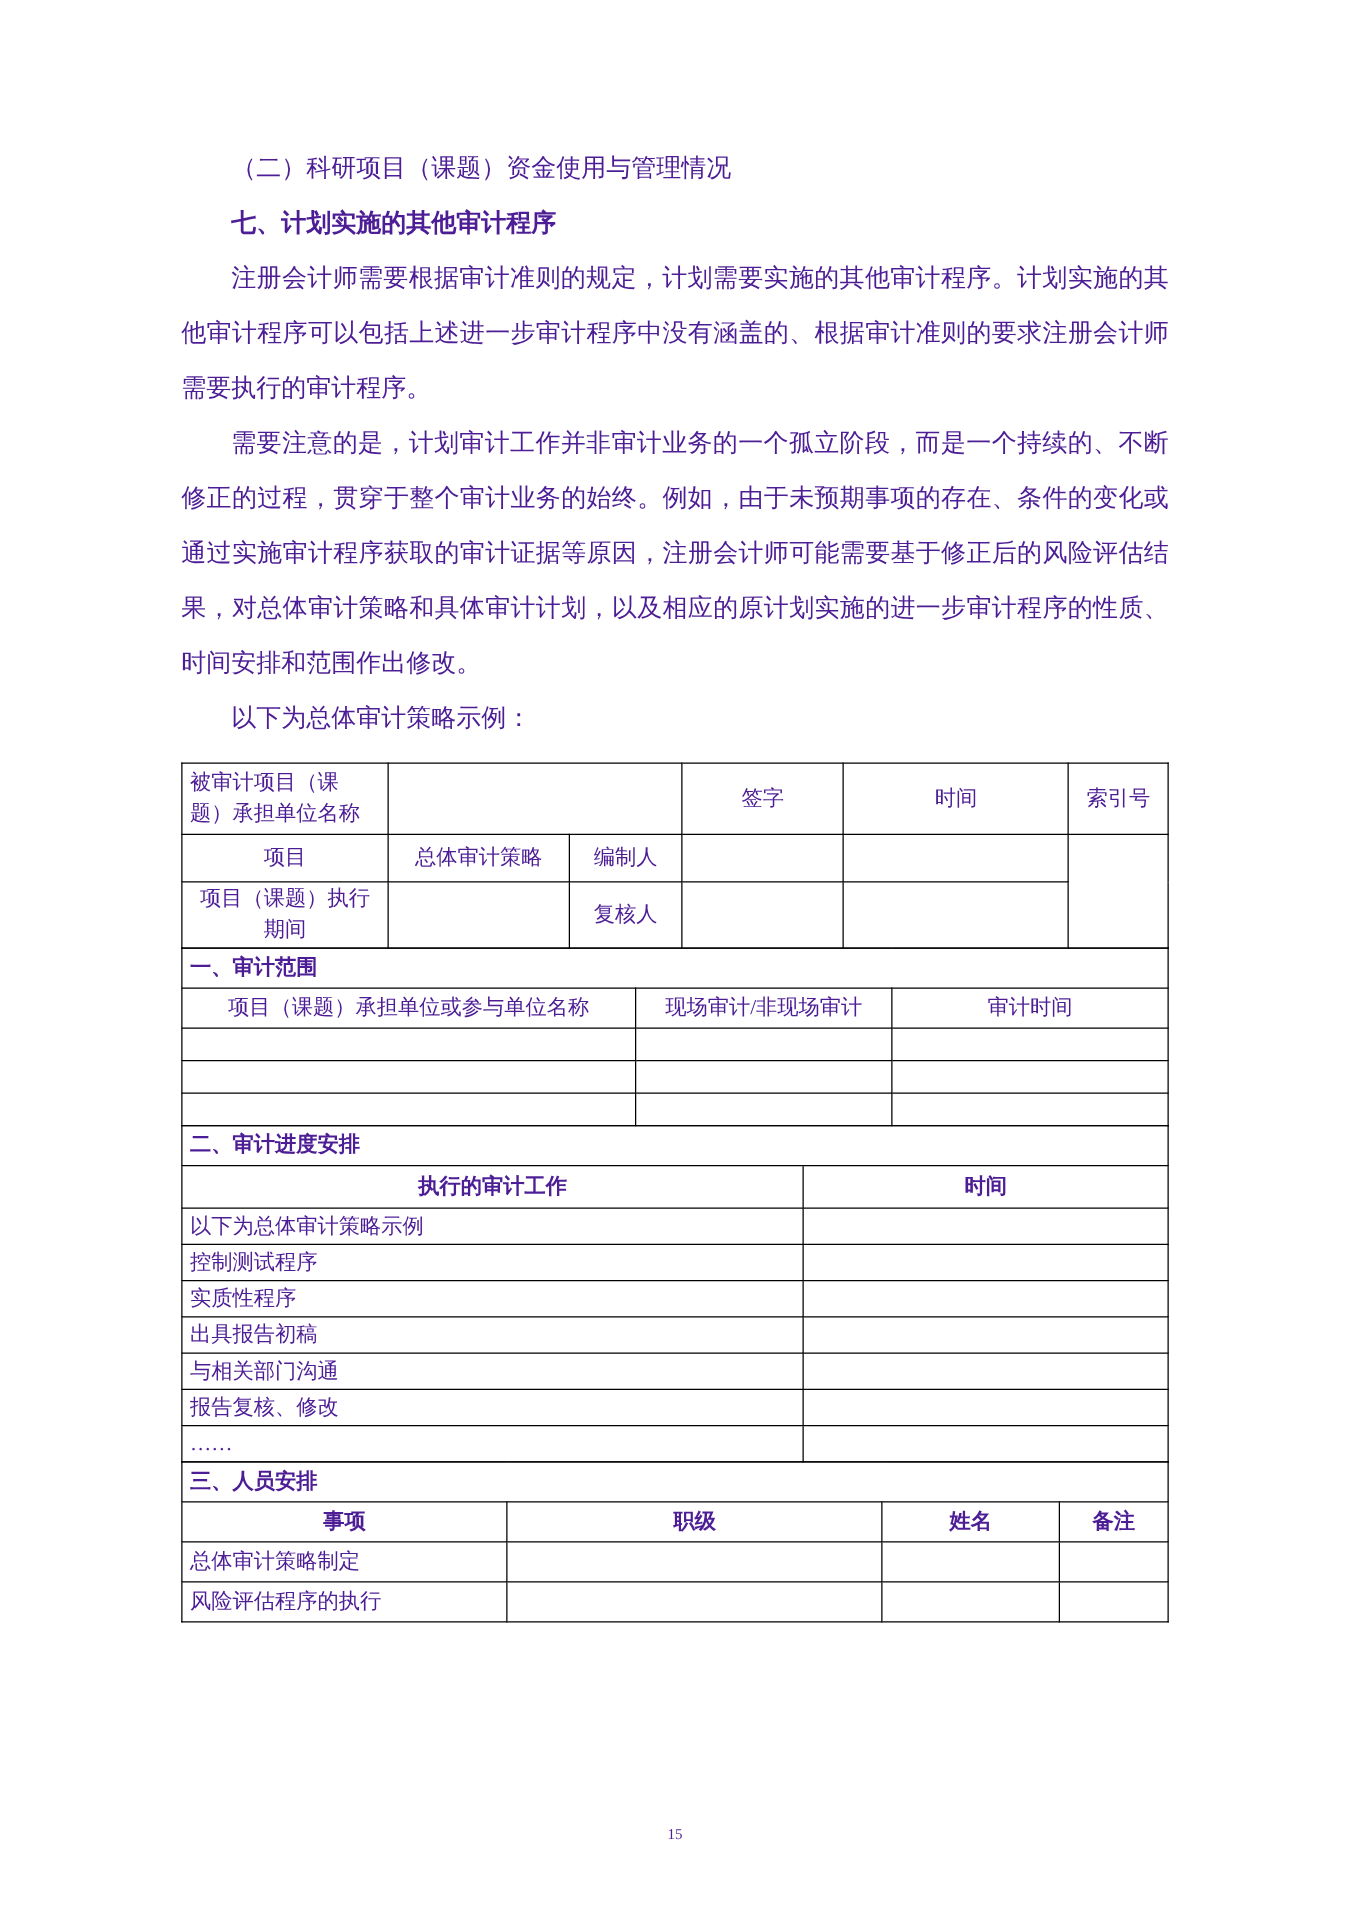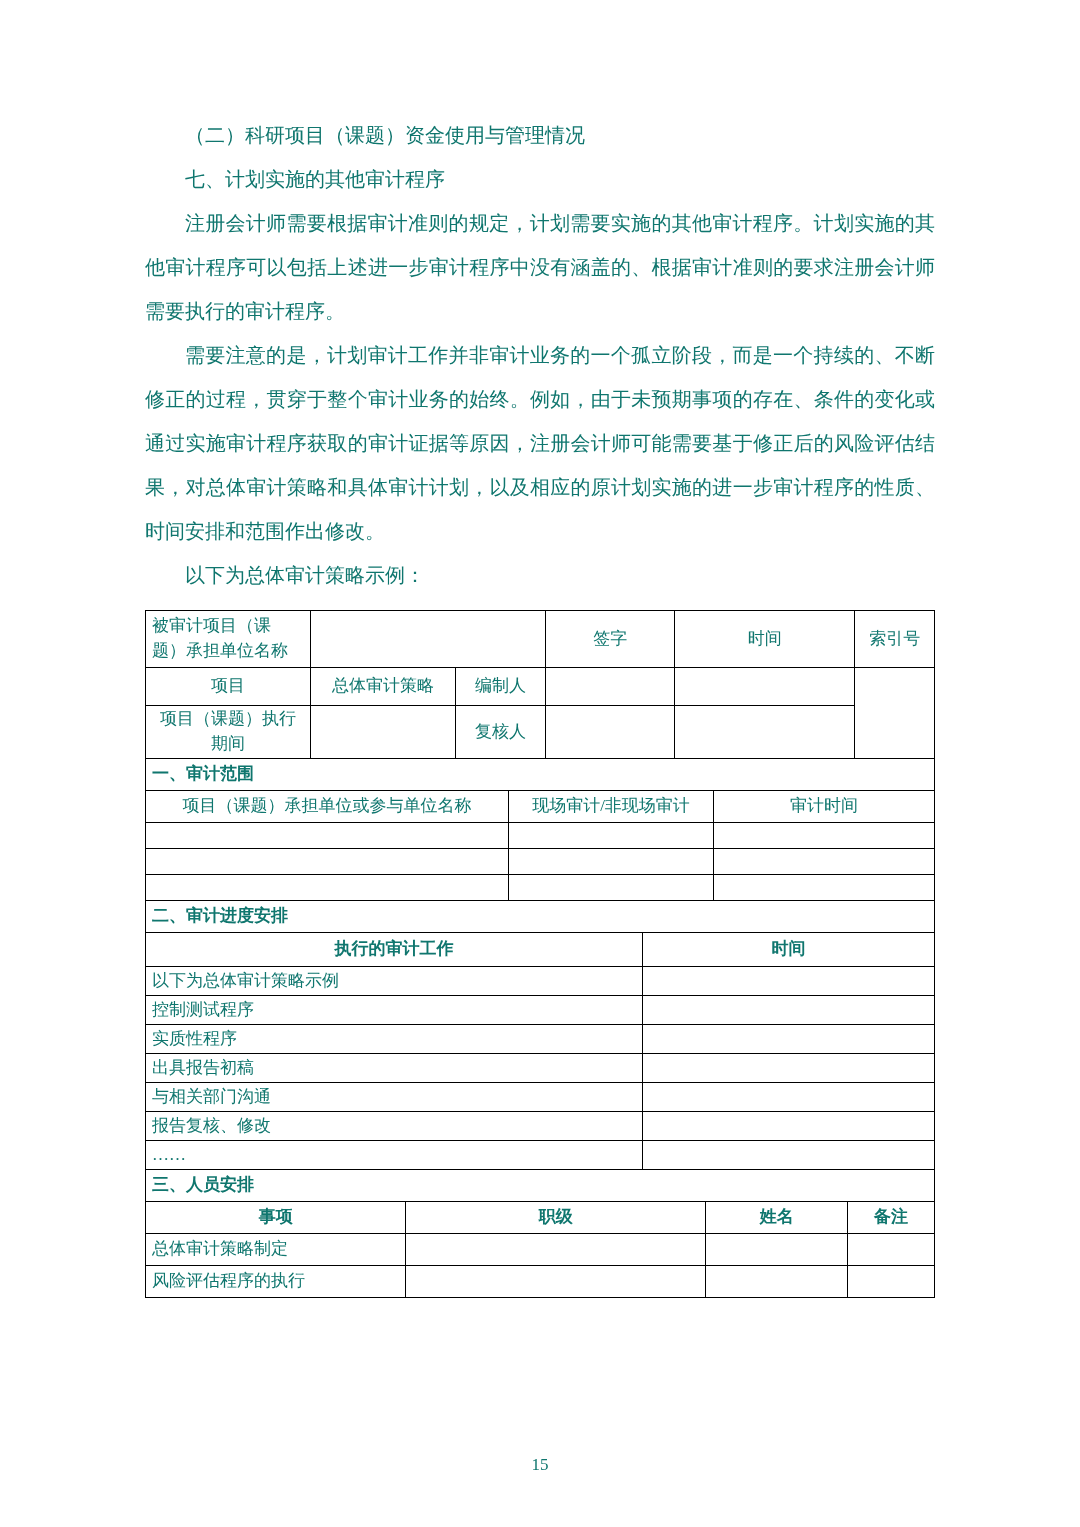--- a/index.html
+++ b/index.html
@@ -5,42 +5,42 @@
   html, body {
     margin: 0;
     padding: 0;
     background: #ffffff;
   }
   .page {
     position: relative;
     width: 1080px;
     height: 1527px;
     background: #ffffff;
-    color: #0f766e;
+    color: #4c1d95;
     font-family: "Liberation Serif", serif;
     overflow: hidden;
   }
   .content {
     position: absolute;
     left: 145px;
     top: 113px;
     width: 790px;
   }
   .para {
     margin: 0;
     font-size: 20px;
     line-height: 44px;
     text-align: justify;
     text-indent: 2em;
   }
   .single {
     text-align: left;
   }
   .heading {
-    font-weight: normal;
+    font-weight: bold;
   }
   .tbl {
     width: 100%;
     border-collapse: collapse;
     table-layout: fixed;
     margin-top: -1px;
   }
   .tbl-top {
     margin-top: 13px;
   }
@@ -68,21 +68,21 @@
   .re td { height: 23px; }
   .rs-h td { height: 31px; }
   .rs td { height: 26px; }
   .rp td { height: 29px; }
   .pageno {
     position: absolute;
     bottom: 52px;
     left: 0;
     width: 100%;
     text-align: center;
-    font-size: 17px;
+    font-size: 12px;
   }
 </style>
 </head>
 <body>
 
 <div class="page">
   <div class="content">
 
     <p class="para single">（二）科研项目（课题）资金使用与管理情况</p>
     <p class="para single heading">七、计划实施的其他审计程序</p>

